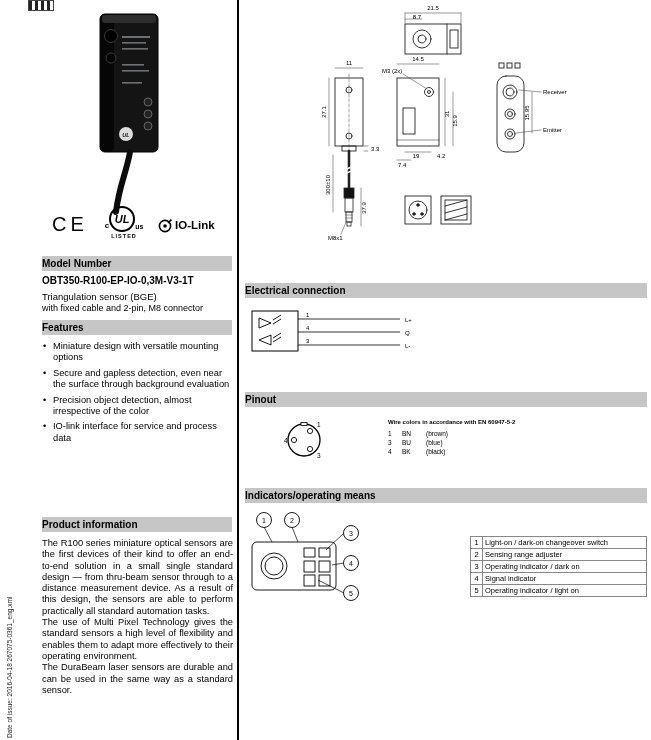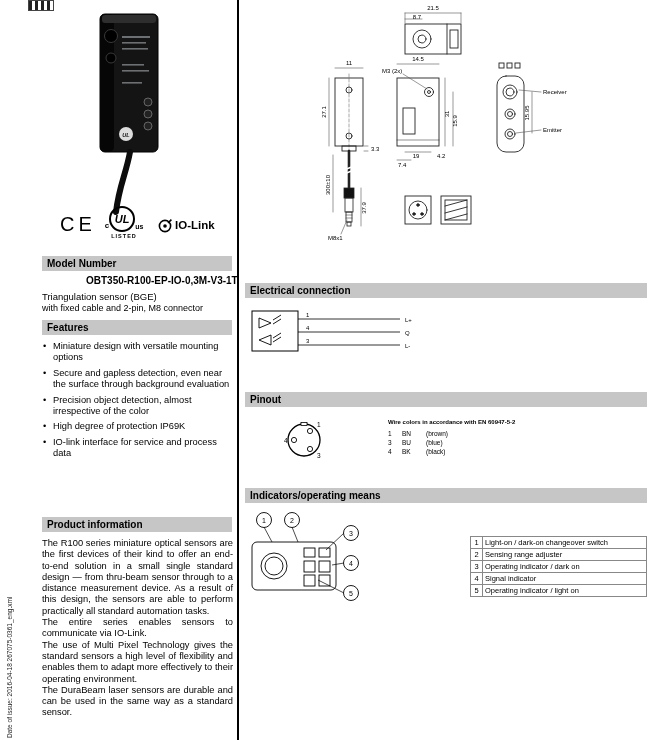--- a/index.html
+++ b/index.html
@@ -2,39 +2,39 @@
 <html><head>
 <meta charset="utf-8">
 <style>
   * { margin:0; padding:0; box-sizing:border-box; }
   body { background:#888; font-family:"Liberation Sans","DejaVu Sans",sans-serif; }
   .page { position:relative; width:651px; height:740px; background:#fff; overflow:hidden;
           font-family:"Liberation Sans","DejaVu Sans",sans-serif; color:#000; }
   .abs { position:absolute; }
   .divider { position:absolute; left:237px; top:0; width:2px; height:740px; background:#000; }
   .sec { position:absolute; background:#c6c6c6; font-weight:bold; font-size:10px;
-         height:15px; line-height:15px; padding-left:5px; }
+         height:15px; line-height:15px; }
   .sec-left { left:42px; width:190px; }
   .sec-right { left:245px; width:402px; }
   .side-text { position:absolute; left:6px; top:738px; transform:rotate(-90deg);
                transform-origin:0 0; font-size:6.5px; white-space:nowrap; color:#222; }
   .corner-art { position:absolute; left:28px; top:0; width:26px; height:11px;
                 border:1px solid #444; background:repeating-linear-gradient(90deg,#222 0 3px,#fff 3px 6px); }
-  .model-number { position:absolute; left:42px; top:275px; font-size:10px; font-weight:bold;margin-left:44px; }
+  .model-number { position:absolute; left:42px; top:275px; font-size:10px; font-weight:bold; }
   .model-line1 { position:absolute; left:42px; top:291px; font-size:9.5px; }
   .model-line2 { position:absolute; left:42px; top:303px; font-size:9px; }
   .features-list { position:absolute; left:42px; top:341px; width:192px; }
   .feat { position:relative; padding-left:11px; font-size:9.3px; line-height:11.4px;
           margin-bottom:4px; }
   .feat::before { content:"•"; position:absolute; left:1px; top:0; }
   .prod-text { position:absolute; left:42px; top:538px; width:191px; font-size:9.3px;
                line-height:11.3px; text-align:justify; }
   .prod-text p { margin:0; }
   
-  .ce-mark { position:absolute; left:60px; top:213px; font-size:20px; letter-spacing:4px;
+  .ce-mark { position:absolute; left:52px; top:213px; font-size:20px; letter-spacing:4px;
              font-weight:normal; }
   .ul-mark { position:absolute; left:103px; top:206px; width:42px; text-align:center; }
   .ul-row { display:flex; align-items:flex-end; justify-content:center; }
   .ul-c { font-size:8px; font-weight:bold; margin-bottom:2px; }
   .ul-circle { width:26px; height:26px; border:2px solid #000; border-radius:50%;
                display:flex; align-items:center; justify-content:center;
                font-weight:bold; font-style:italic; font-size:11px; }
   .ul-us { font-size:7px; font-weight:bold; margin-bottom:2px; }
   .ul-listed { font-size:5.5px; font-weight:bold; letter-spacing:1px; margin-top:1px; }
   .iolink { position:absolute; left:158px; top:219px; display:flex; align-items:flex-start; gap:3px; }
@@ -108,28 +108,26 @@
   <div class="sec sec-left" style="top:256px;">Model Number</div>
   <div class="model-number">OBT350-R100-EP-IO-0,3M-V3-1T</div>
   <div class="model-line1">Triangulation sensor (BGE)</div>
   <div class="model-line2">with fixed cable and 2-pin, M8 connector</div>
 
   <div class="sec sec-left" style="top:320px;">Features</div>
   <div class="features-list">
     <div class="feat">Miniature design with versatile mounting options</div>
     <div class="feat">Secure and gapless detection, even near the surface through background evaluation</div>
     <div class="feat">Precision object detection, almost irrespective of the color</div>
-    <div class="feat">High degree of protection IP69K</div>
     <div class="feat">IO-link interface for service and process data</div>
   </div>
 
   <div class="sec sec-left" style="top:517px;">Product information</div>
   <div class="prod-text">
     <p>The R100 series miniature optical sensors are the first devices of their kind to offer an end-to-end solution in a small single standard design — from thru-beam sensor through to a distance measurement device. As a result of this design, the sensors are able to perform practically all standard automation tasks.</p>
-    <p>The entire series enables sensors to communicate via IO-Link.</p>
     <p>The use of Multi Pixel Technology gives the standard sensors a high level of flexibility and enables them to adapt more effectively to their operating environment.</p>
     <p>The DuraBeam laser sensors are durable and can be used in the same way as a standard sensor.</p>
   </div>
 
   <svg class="abs" style="left:245px;top:0;" width="406" height="278" viewBox="0 0 406 278" font-size="6" fill="#000" stroke-linecap="round">
 
     <g stroke="#222" stroke-width="0.9" fill="none">
       <rect x="160" y="24" width="56" height="30"></rect>
       <circle cx="177" cy="39" r="9"></circle>
       <circle cx="177" cy="39" r="4"></circle>

